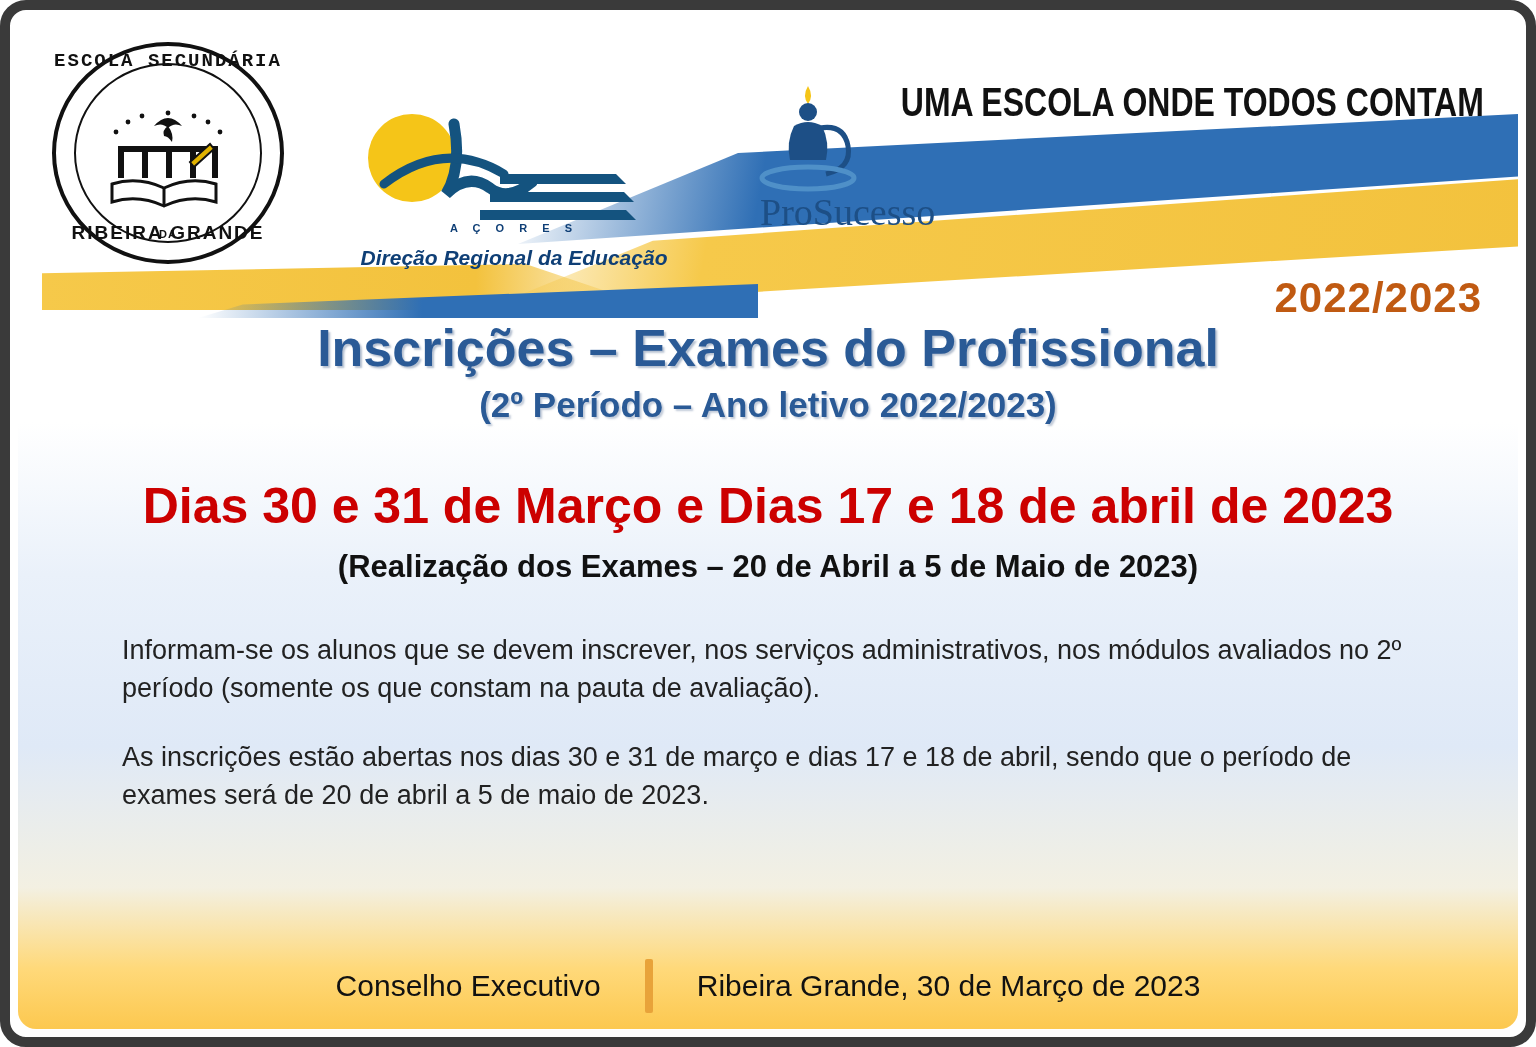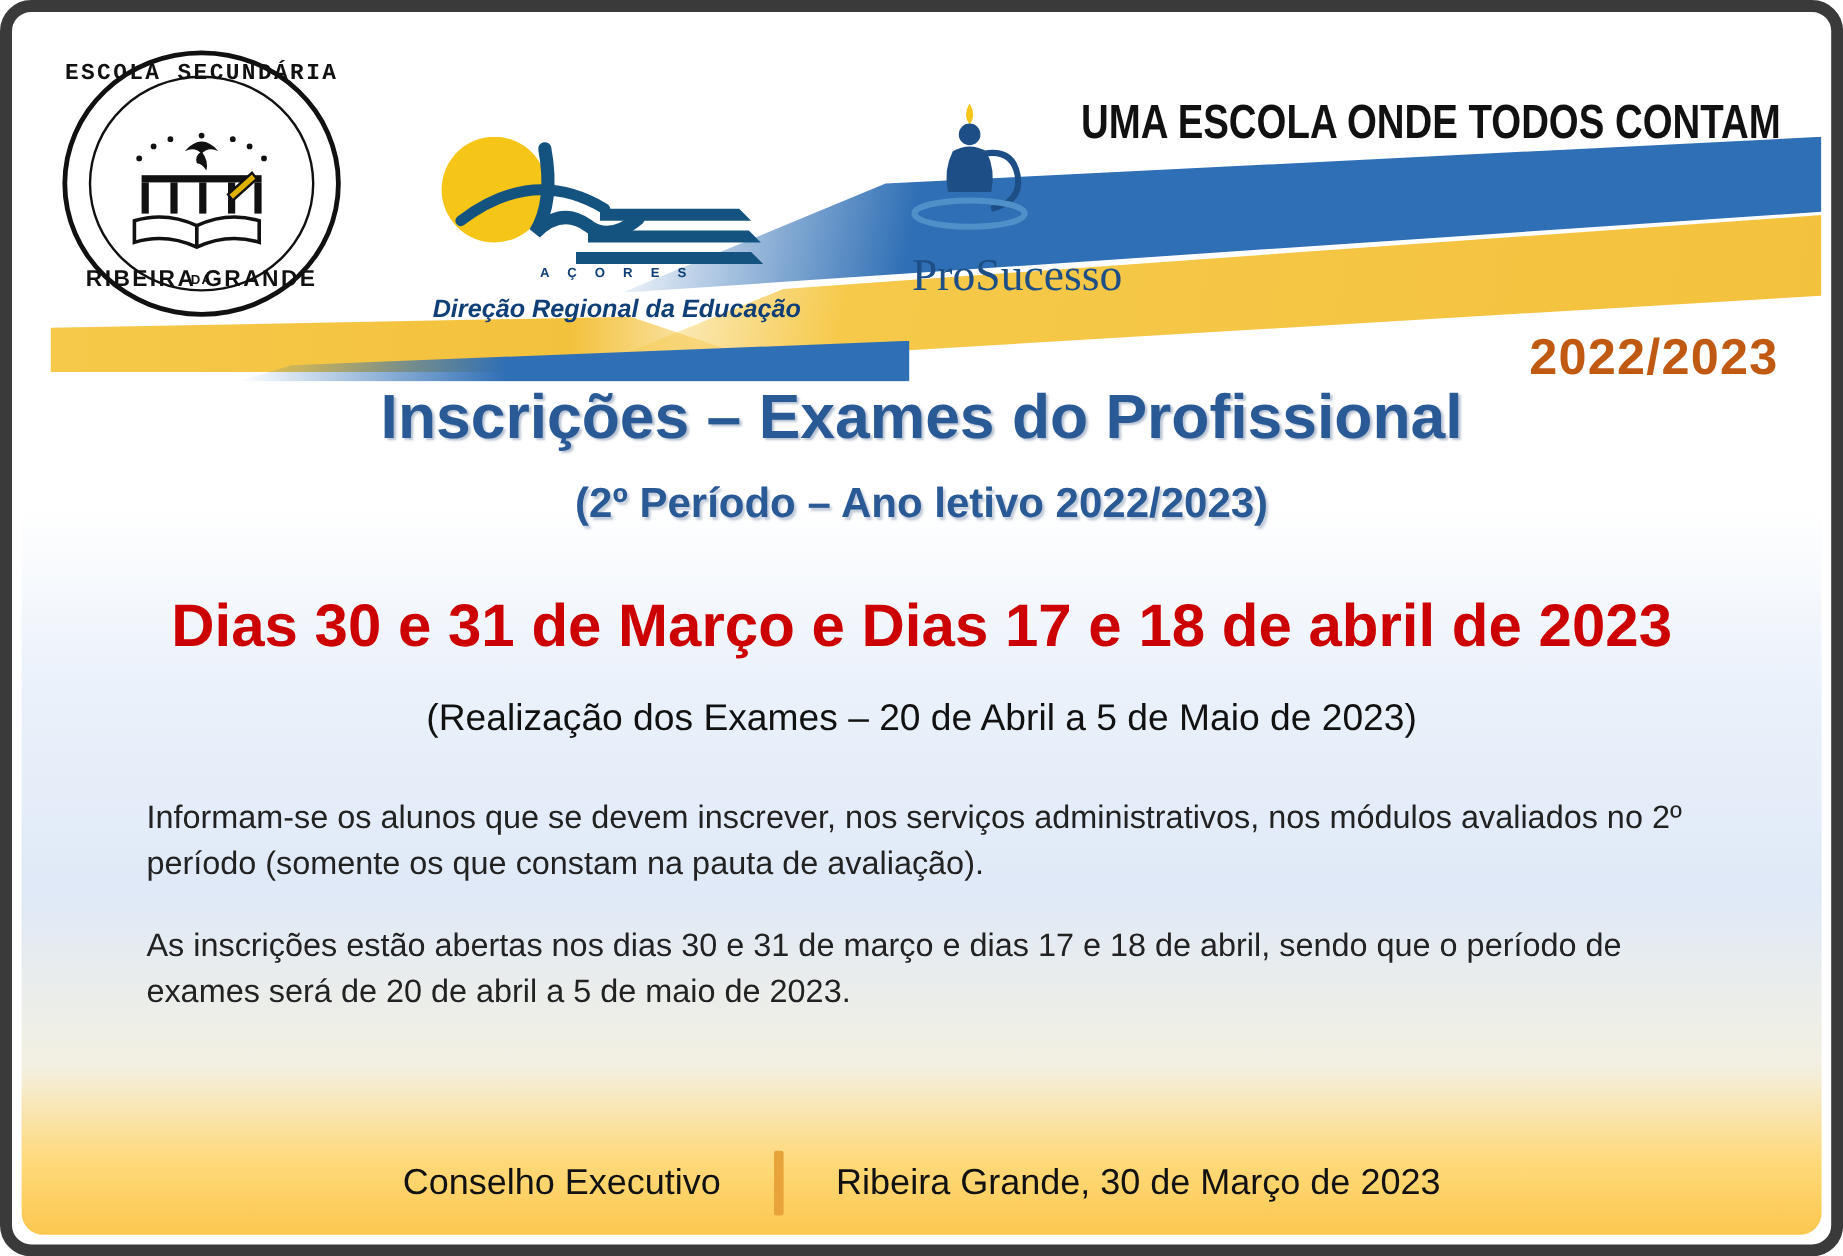--- a/index.html
+++ b/index.html
@@ -187,56 +187,55 @@
     width: 230px;
     height: 170px;
   }
   .prosucesso-word {
     position: absolute;
     left: 18px;
     top: 108px;
     font-size: 38px;
     font-family: "Liberation Serif", serif;
     color: #1d4f86;
-    margin-top: 18px;
   }
 
   
   .body-area {
     position: relative;
     padding: 0 64px;
   }
   .title {
     margin-top: 0;
     text-align: center;
     font-size: 52px;
     font-weight: bold;
     color: #2a5a96;
     text-shadow: 2px 2px 2px rgba(120,140,170,0.55);
   }
   .subtitle {
-    margin-top: 22px;
+    margin-top: 7px;
     text-align: center;
     font-size: 35px;
     font-weight: bold;
     color: #2a5a96;
     text-shadow: 2px 2px 2px rgba(120,140,170,0.45);
   }
   .dates {
     margin-top: 52px;
     text-align: center;
     font-size: 50px;
     font-weight: bold;
     color: #cc0000;
   }
   .exam-period {
-    margin-top: 30px;
+    margin-top: 14px;
     text-align: center;
     font-size: 31px;
-    font-weight: normal;
+    font-weight: bold;
     color: #111111;
   }
   .paragraphs {
     margin: 46px 40px 0 40px;
     font-size: 27px;
     line-height: 1.42;
     color: #222222;
   }
   .paragraphs p { margin: 0 0 30px 0; }
 

